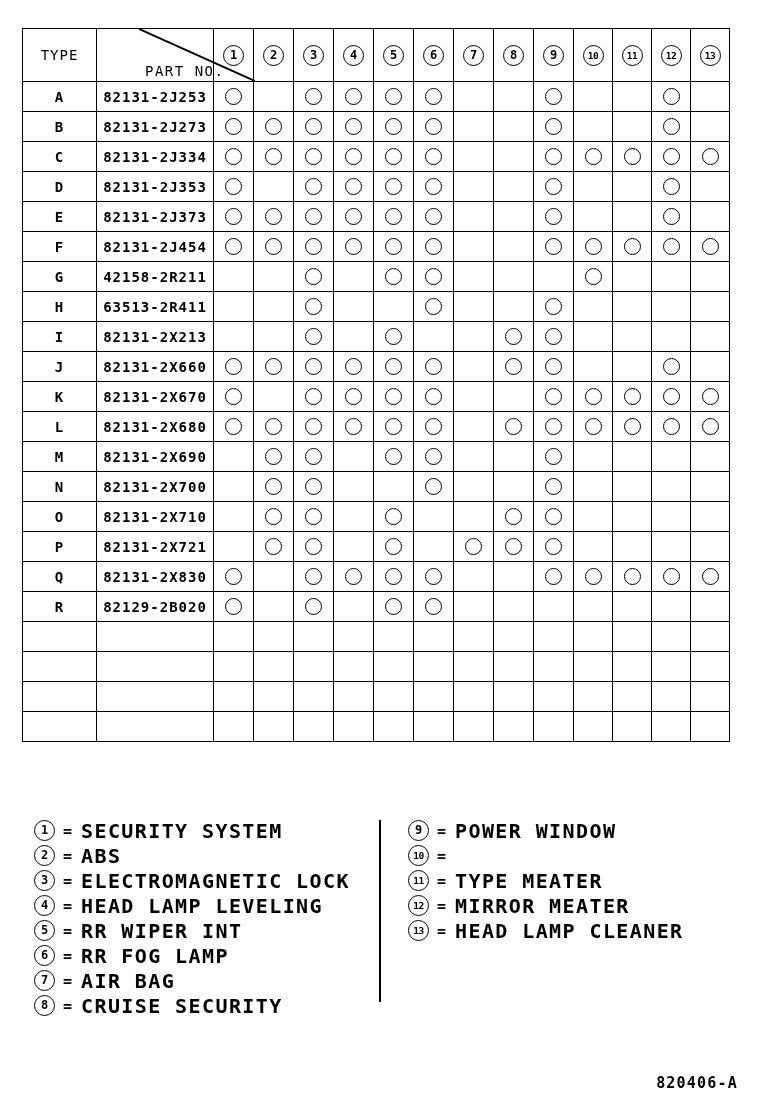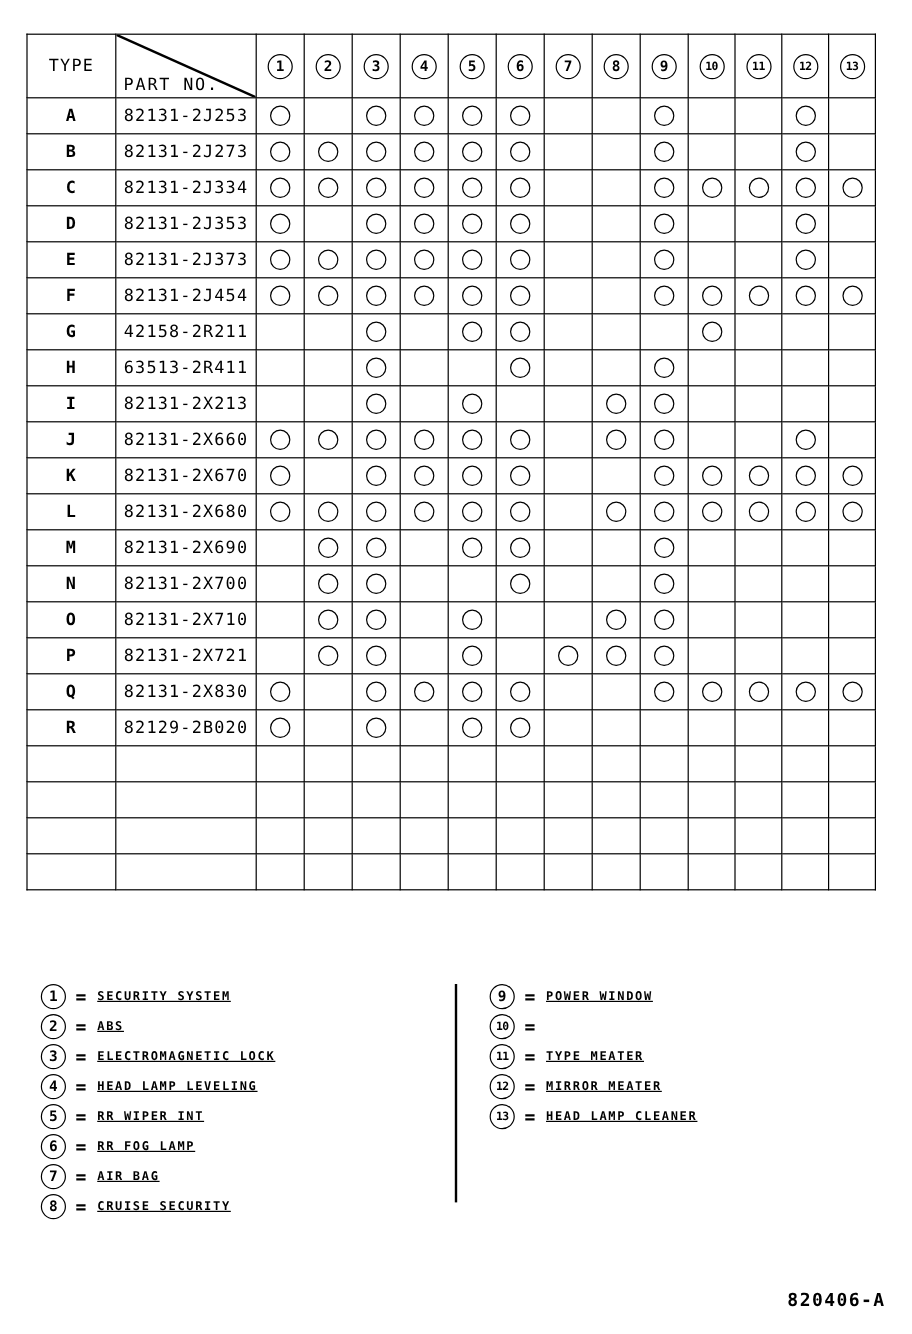--- a/index.html
+++ b/index.html
@@ -46,20 +46,21 @@
   }
   .corner-type {
     height: 52px !important;
     font-size: 14px;
     letter-spacing: 2px;
   }
   .corner-inner {
     position: relative;
     width: 100%;
     height: 52px;
+    margin-left: 42px;
   }
   .corner-label {
     position: absolute;
     left: 6px;
     bottom: 2px;
     font-size: 14px;
     letter-spacing: 1.5px;
   }
   .corner svg {
     position: absolute;
@@ -70,21 +71,21 @@
     display: block;
   }
 
   .hdr-num {
     height: 52px !important;
   }
 
   .part-no {
     font-size: 14.5px;
     letter-spacing: 0.6px;
-    font-weight: normal;
+    font-weight: bold;
   }
   .type-letter {
     font-weight: bold;
     font-size: 15px;
   }
 
   
   .cnum {
     display: inline-block;
     width: 21px;
@@ -134,24 +135,23 @@
     align-items: center;
     height: 25px;
     white-space: nowrap;
   }
   .legend-eq {
     margin: 0 9px 0 8px;
     font-size: 15px;
     font-weight: bold;
   }
   .legend-text {
-    font-size: 10px;
+    font-size: 20px;
     letter-spacing: 1.4px;
     font-weight: bold;
-    text-decoration: underline;
   }
   #legend-divider {
     position: absolute;
     left: 345px;
     top: 2px;
     width: 2px;
     height: 182px;
     background: #000;
   }
 

